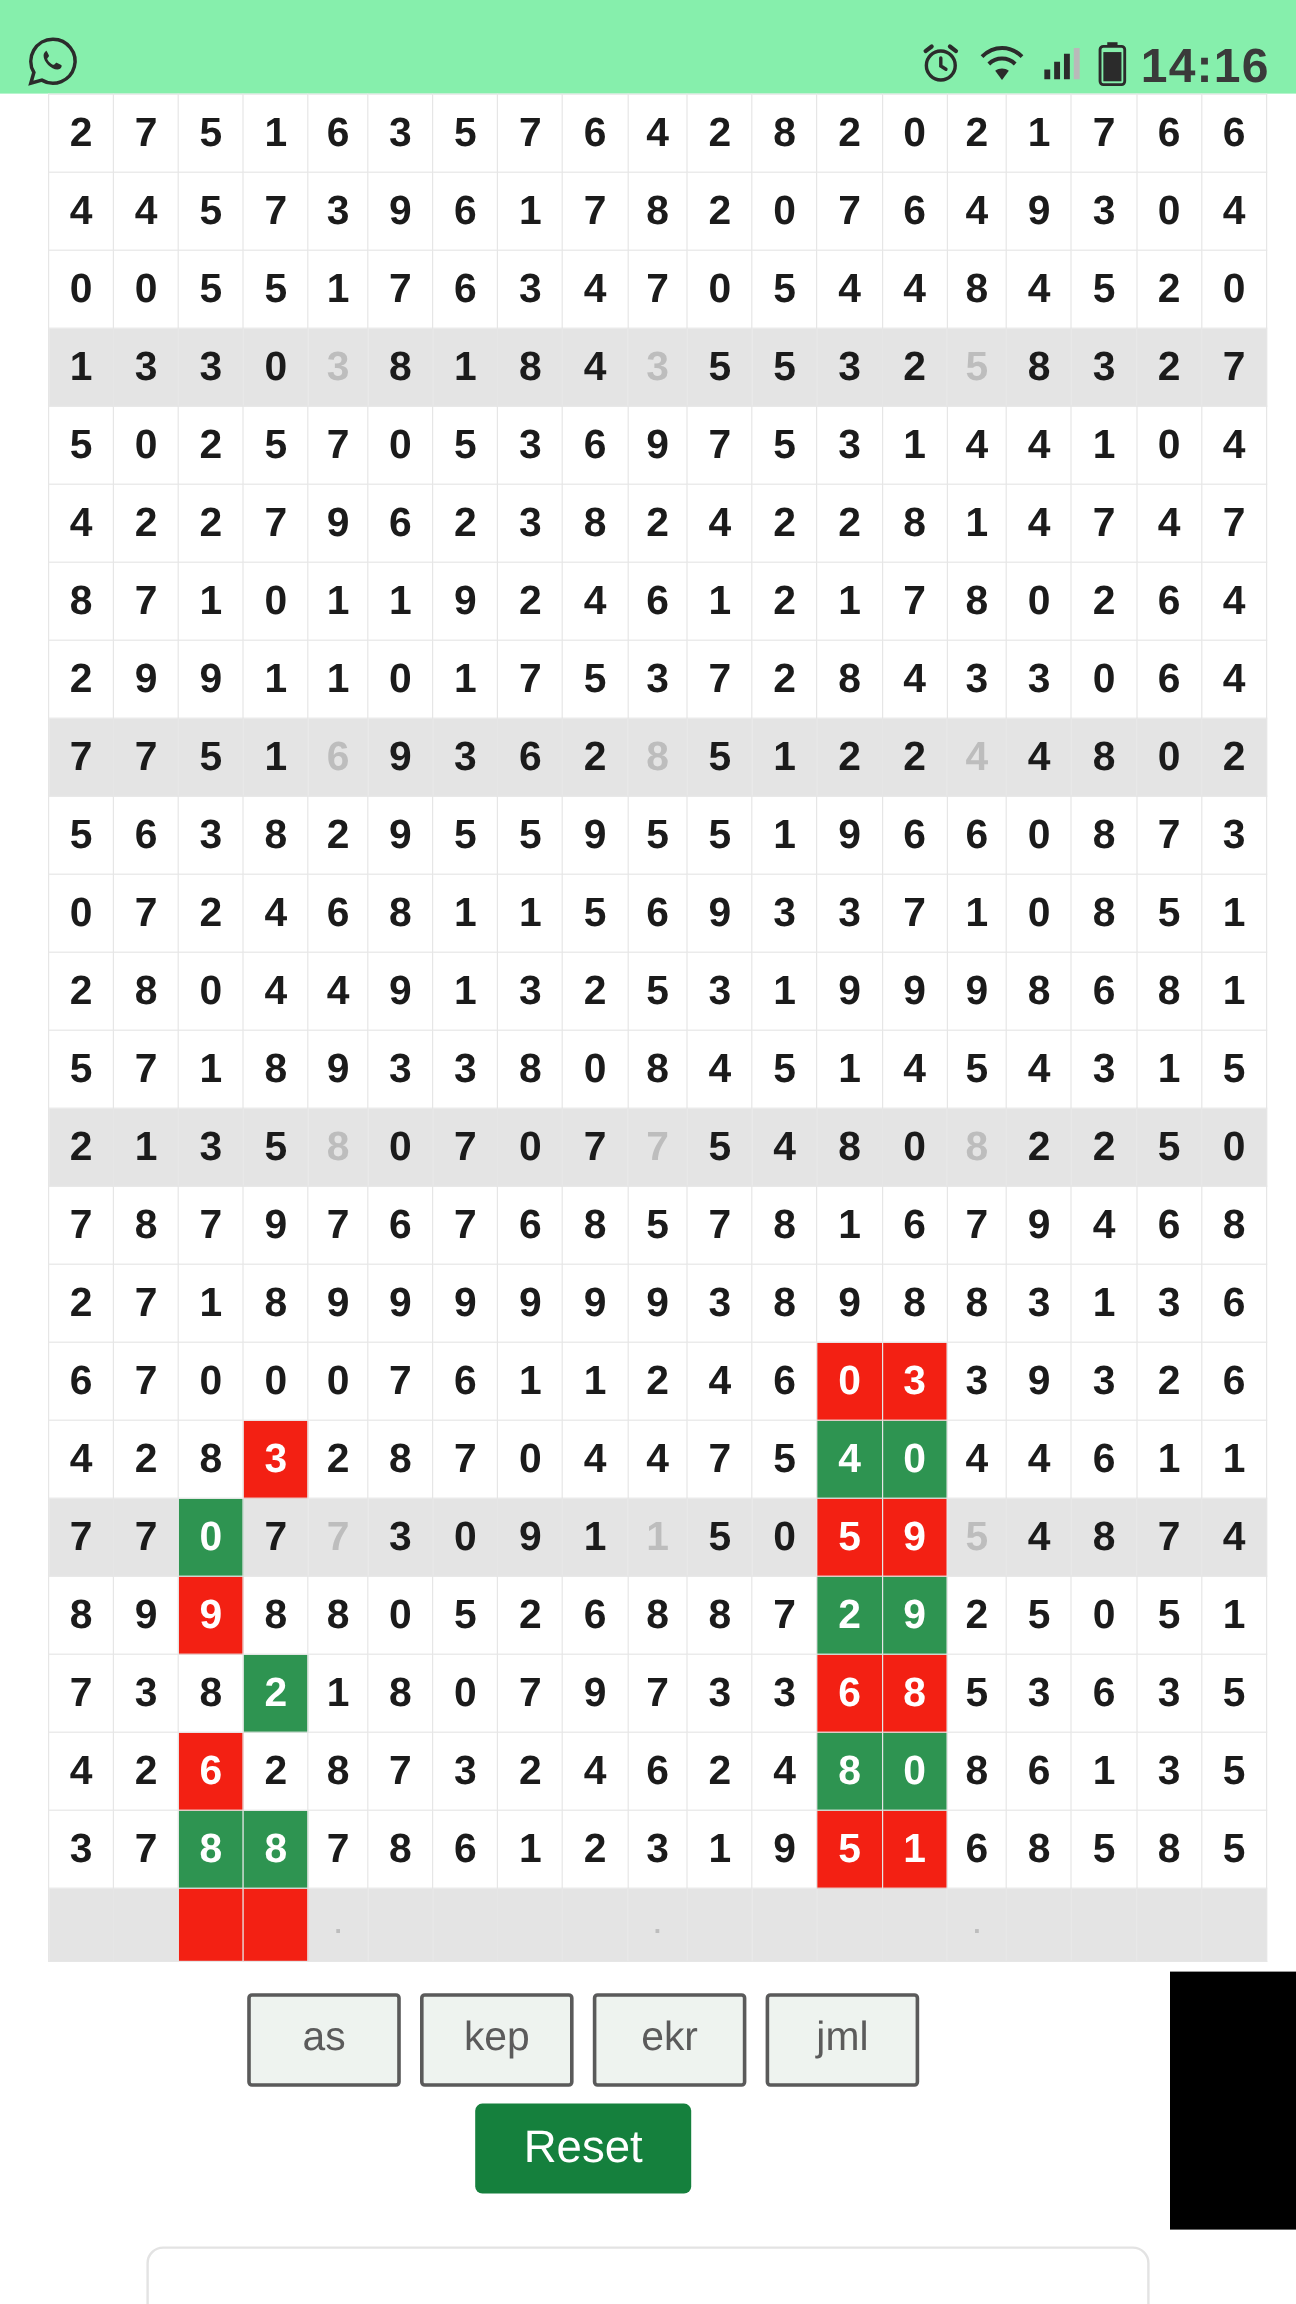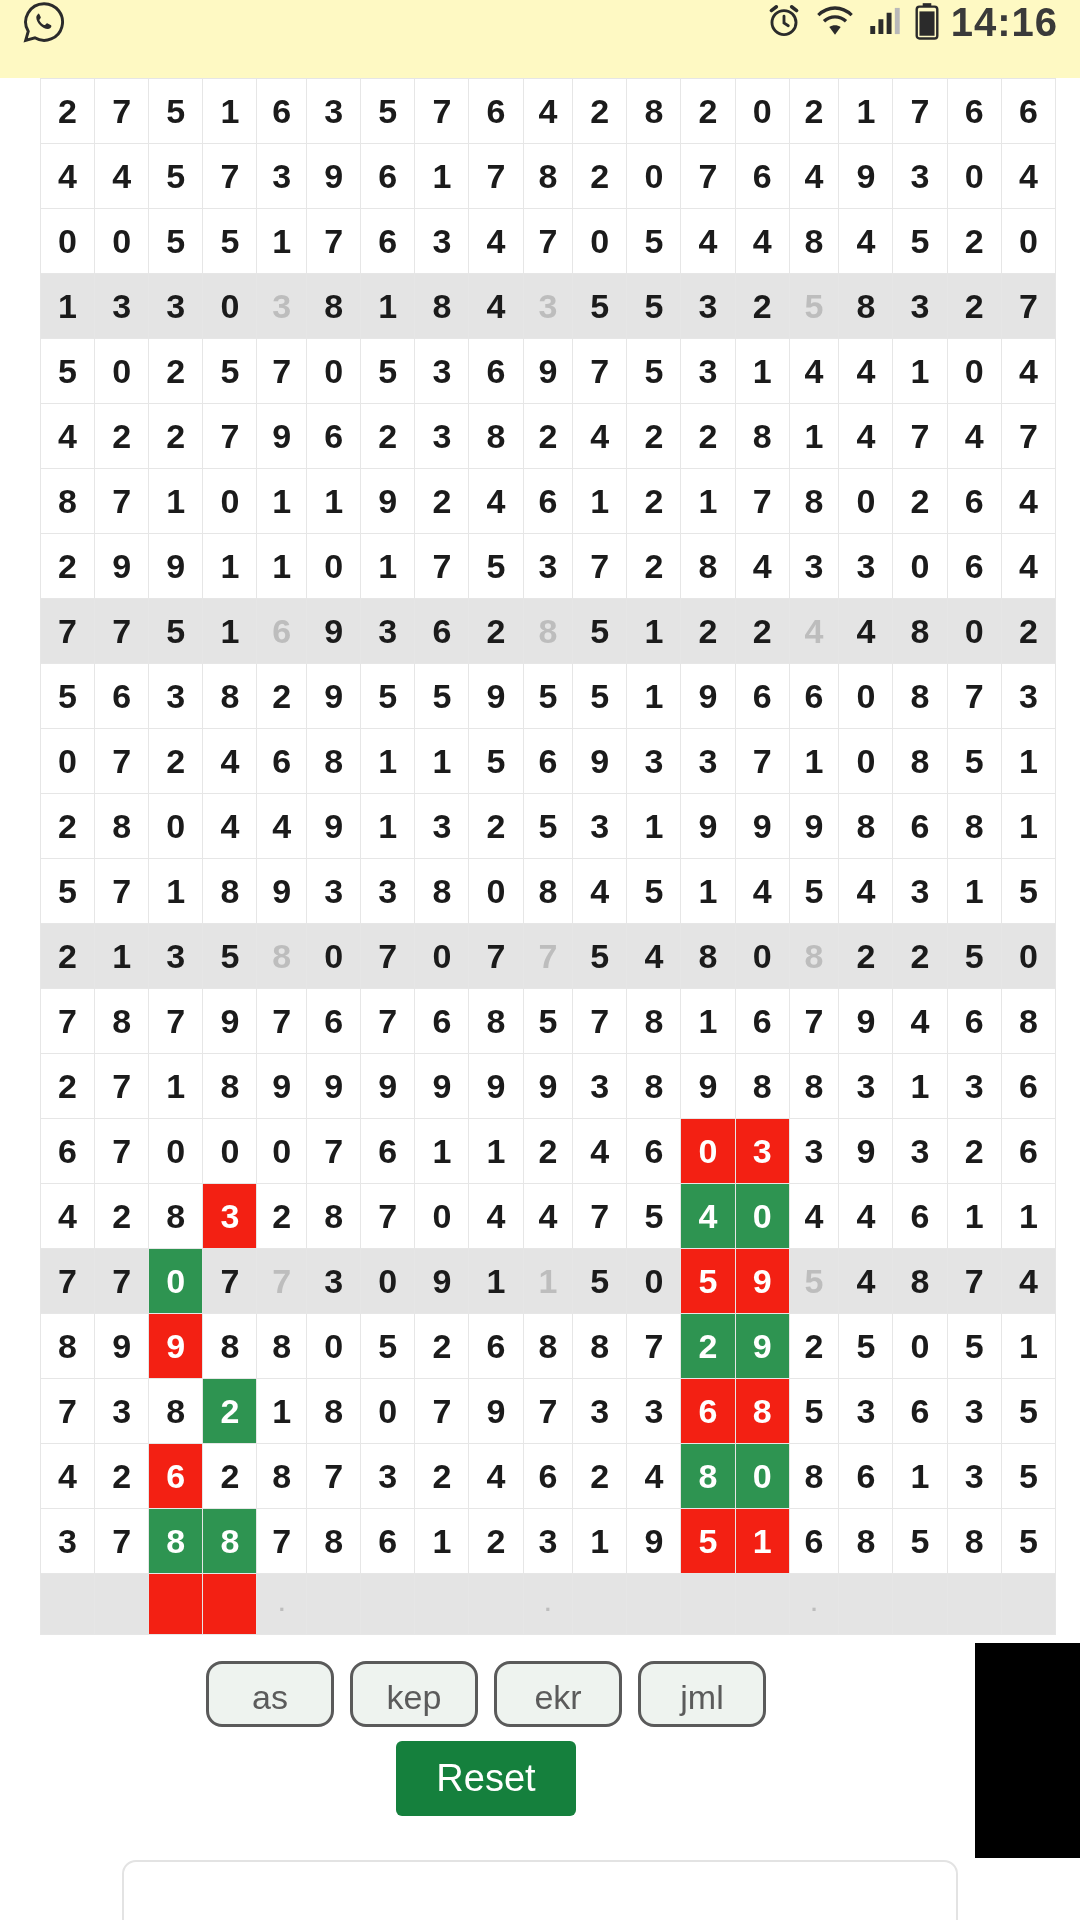--- a/index.html
+++ b/index.html
@@ -5,23 +5,23 @@
   html,body{margin:0;padding:0;}
   body{
     width:1080px;height:1920px;
     background:#ffffff;
     font-family:"Liberation Sans", sans-serif;
     overflow:hidden;
   }
   
   .statusbar{
     height:78px;width:1080px;
-    display:flex;align-items:flex-start;
+    display:flex;align-items:flex-end;
     padding:0 22px;box-sizing:border-box;
-    background:#fef9c3;
+    background:#86efac;
   }
   .sb-left{display:flex;align-items:center;gap:14px;}
   .sb-right{margin-left:auto;display:flex;align-items:center;gap:12px;}
   .sb-clock{
     font-size:40px;font-weight:bold;color:#3a3a3a;letter-spacing:1px;
   }
   .icn{display:inline-block;}
   
   .grid-wrap{
     position:relative;
@@ -70,27 +70,27 @@
     width:972px;
     text-align:center;
   }
   .btn-row{
     display:flex;
     justify-content:center;
     gap:16px;
   }
   .tbtn{
     min-width:128px;
-    height:66px;
+    height:78px;
     line-height:66px;
     font-size:34px;
     color:#5b5b5b;
     background:#eef3ef;
     border:3px solid #5a5a5a;
-    border-radius:16px;
+    border-radius:4px;
     padding:0 18px;
     box-sizing:border-box;
     text-align:center;
   }
   .reset-row{margin-top:14px;display:flex;justify-content:center;}
   .reset{
     background:#15803d;
     color:#ffffff;
     font-size:38px;
     border:none;

